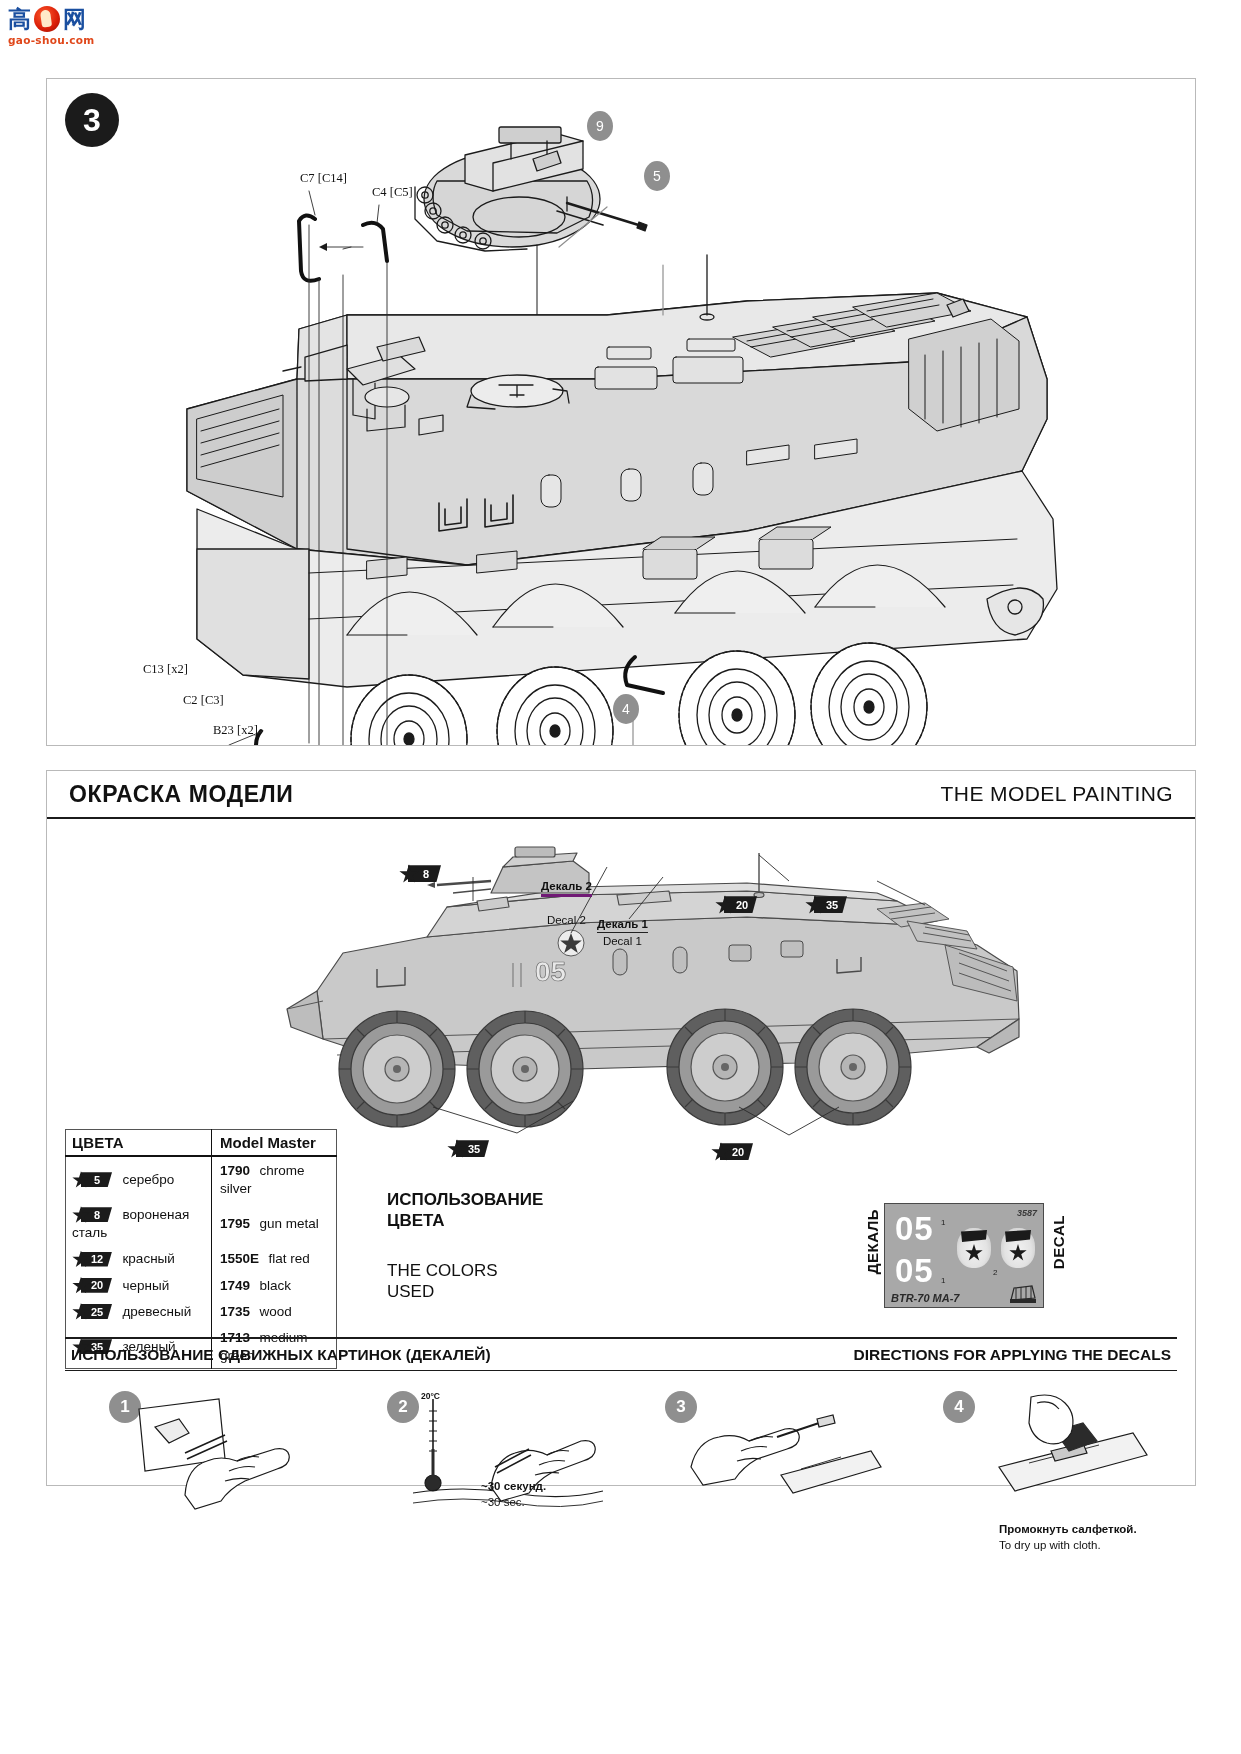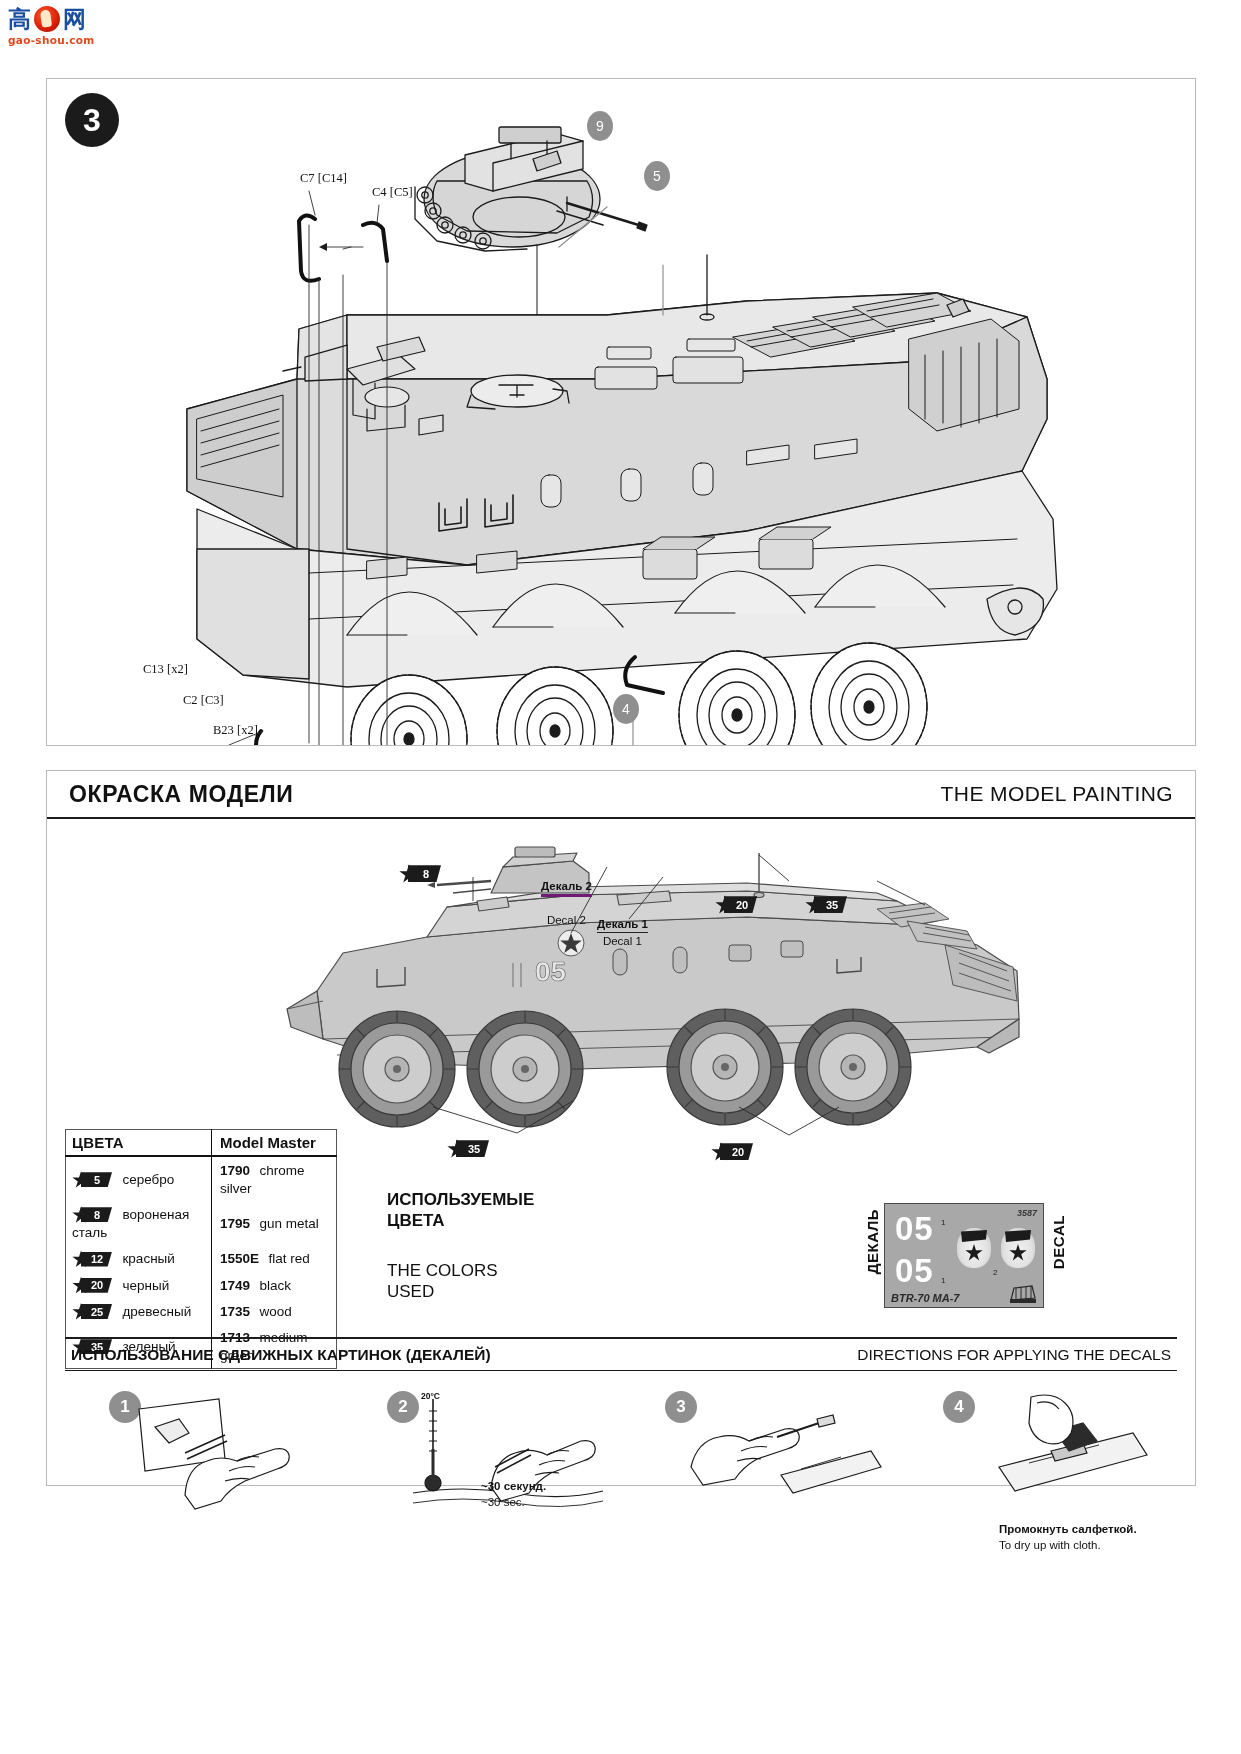--- a/index.html
+++ b/index.html
@@ -144,21 +144,21 @@
   #decal-box .side-en { right:0px; top:12px; transform:rotate(180deg); }
   .zvezda-logo { position:absolute; right:5px; bottom:3px; width:30px; height:22px; }
 
   
   #decal-dir-band {
     position:absolute; left:18px; top:566px; width:1112px; height:34px;
     border-top:2px solid #1b1b1b; border-bottom:1px solid #1b1b1b;
     display:flex; align-items:center; justify-content:space-between; padding:0 6px;
   }
   #decal-dir-band .ru { font-size:15.5px; font-weight:700; }
-  #decal-dir-band .en { font-size:15.5px; font-weight:400; }
+  #decal-dir-band .en { font-size:15.5px; font-weight:700; }
 
   
   #decal-steps { position:absolute; left:18px; top:612px; width:1112px; height:150px; display:flex; }
   .dstep { position:relative; width:278px; height:150px; }
   .dstep .dnum {
     position:absolute; left:44px; top:8px; width:32px; height:32px; border-radius:50%;
     background:#8f8f8f; color:#fff; font-size:17px; font-weight:700;
     display:flex; align-items:center; justify-content:center;
   }
   .dstep .dart { position:absolute; left:60px; top:6px; width:210px; height:128px; }
@@ -665,21 +665,21 @@
         <td style="padding-left:8px;">
           <span class="mm-code">1713</span>
           <span class="mm-name">medium green</span>
         </td>
       </tr>
     </tbody>
   </table>
 
   <div id="colors-used">
     <div class="ru">
-      <div>ИСПОЛЬЗУЕМЫЕ</div>
+      <div>ИСПОЛЬЗОВАНИЕ</div>
       <div>ЦВЕТА</div>
     </div>
     <div class="en">
       <div>THE COLORS</div>
       <div>USED</div>
     </div>
   </div>
 
   <div id="decal-box">
     <span class="side-ru">ДЕКАЛЬ</span>

